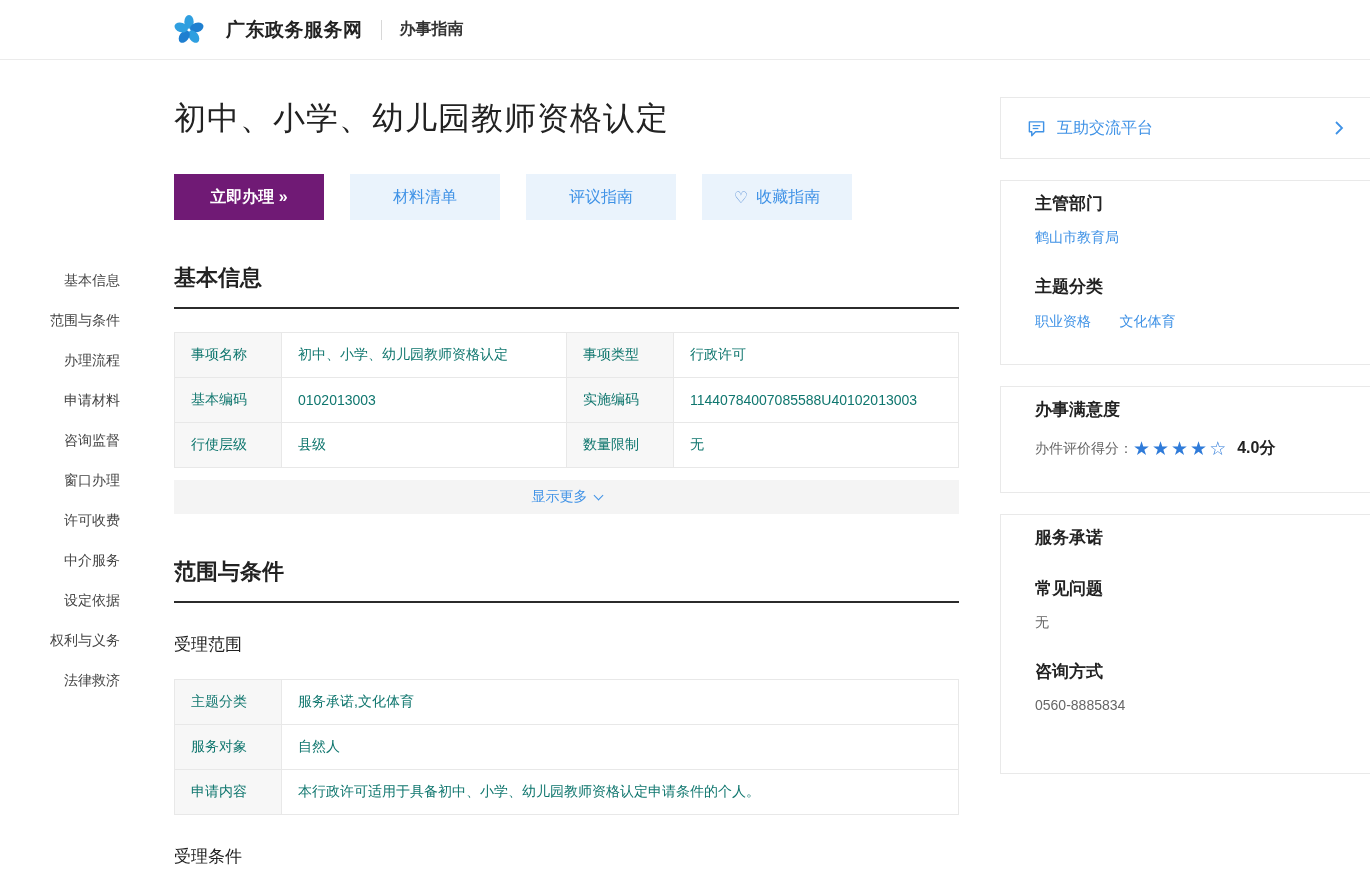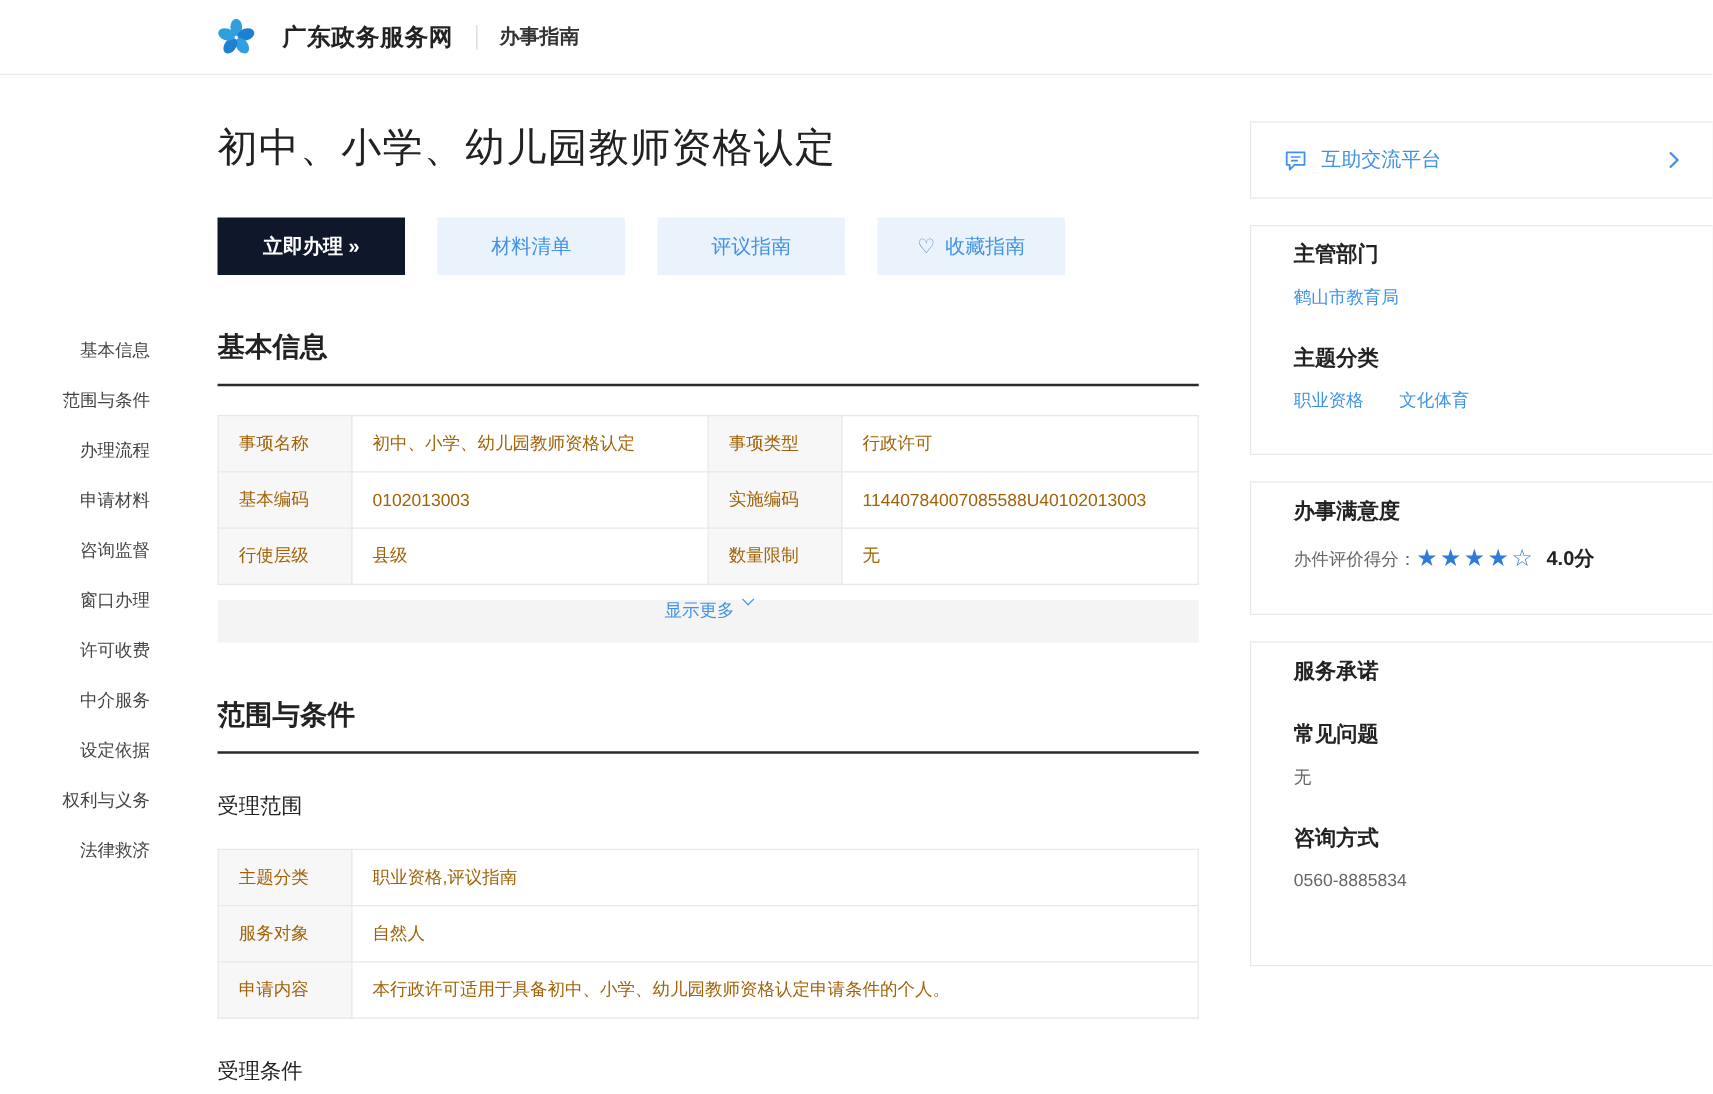--- a/index.html
+++ b/index.html
@@ -19,33 +19,33 @@
   .left-nav { position: absolute; left: 0; top: 273px; width: 120px; text-align: right; list-style: none; }
   .left-nav li { font-size: 14px; color: #444; margin-bottom: 25px; line-height: 15px; cursor: pointer; }
 
   
   .main { position: absolute; left: 174px; top: 97px; width: 785px; }
   .page-title { font-size: 32px; font-weight: 400; color: #222; letter-spacing: 1px; }
 
   .actions { display: flex; margin-top: 33px; }
   .btn { width: 150px; height: 46px; display: flex; align-items: center; justify-content: center;
     font-size: 16px; cursor: pointer; border: none; margin-right: 26px; }
-  .btn-primary { background: #0f172a; color: #fff; font-weight: bold; }
+  .btn-primary { background: #701a75; color: #fff; font-weight: bold; }
   .btn-light { background: #eaf3fc; color: #3f92e6; }
   .heart { font-size: 16px; margin-right: 8px; color: #5f94d8; }
 
   .section-heading { margin-top: 43px; font-size: 22px; font-weight: bold; color: #222;
     padding-bottom: 14px; border-bottom: 2px solid #2b2b2b; }
 
-  table.info { width: 100%; border-collapse: collapse; margin-top: 23px; font-size: 14px; color: #a16207; }
+  table.info { width: 100%; border-collapse: collapse; margin-top: 23px; font-size: 14px; color: #0f766e; }
   table.info td { border: 1px solid #e8e8e8; padding: 0 16px; height: 45px; background: #fff; }
   table.info td.lab { background: #f7f7f7; width: 107px; }
   table.info td.v1 { width: 285px; }
 
-  .show-more { margin-top: 12px; height: 34px; background: #f4f4f4; display: flex; align-items: flex-start;
+  .show-more { margin-top: 12px; height: 34px; background: #f4f4f4; display: flex; align-items: center;
     justify-content: center; color: #3f92e6; font-size: 14px; cursor: pointer; }
   .chev-down { width: 7px; height: 7px; border-right: 1.5px solid #3f92e6; border-bottom: 1.5px solid #3f92e6;
     transform: rotate(45deg); display: inline-block; margin-left: 7px; margin-top: -4px; }
 
   .sub-heading { margin-top: 30px; font-size: 17px; font-weight: normal; color: #222; }
 
   
   .rightbar { position: absolute; left: 1000px; top: 97px; width: 371px; }
   .box { border: 1px solid #e9e9e9; background: #fff; margin-bottom: 21px; }
   .box-platform { height: 62px; display: flex; align-items: center; padding: 0 26px; cursor: pointer; }
@@ -144,21 +144,21 @@
       <span>显示更多</span>
       <span class="chev-down"></span>
     </div>
 
     <h2 class="section-heading">范围与条件</h2>
     <h3 class="sub-heading">受理范围</h3>
     <table class="info">
       <tbody>
           <tr>
         <td class="lab">主题分类</td>
-        <td>职业资格,评议指南</td>
+        <td>服务承诺,文化体育</td>
       </tr>
       <tr>
         <td class="lab">服务对象</td>
         <td>自然人</td>
       </tr>
       <tr>
         <td class="lab">申请内容</td>
         <td>本行政许可适用于具备初中、小学、幼儿园教师资格认定申请条件的个人。</td>
       </tr>
     </tbody>

